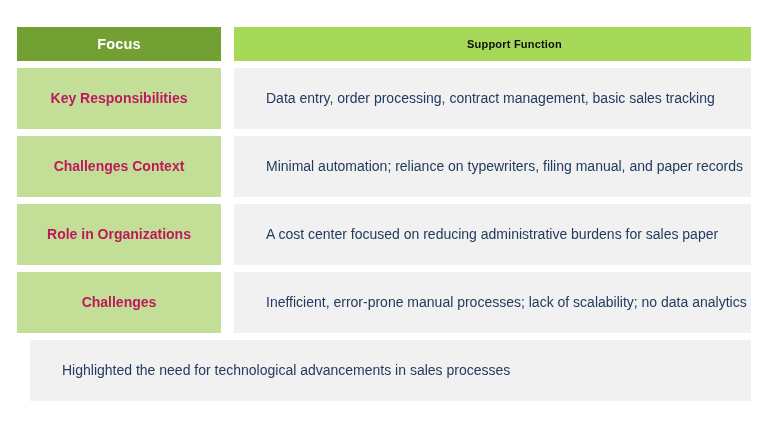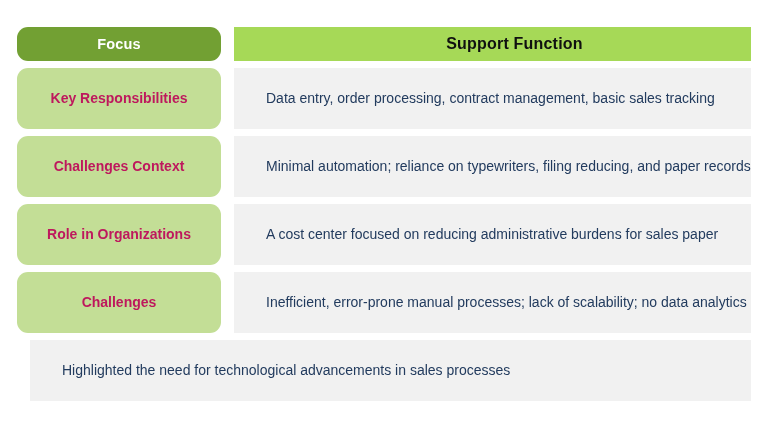--- a/index.html
+++ b/index.html
@@ -29,21 +29,20 @@
 
   .cell-left {
     width: 204px;
     flex: 0 0 204px;
     display: flex;
     align-items: center;
     justify-content: center;
     text-align: center;
     box-sizing: border-box;
     padding: 4px 10px;
-    border-radius: 11px;
   }
 
   .cell-right {
     flex: 1 1 auto;
     margin-left: 13px;
     display: flex;
     align-items: center;
     box-sizing: border-box;
     padding: 6px 0 6px 32px;
   }
@@ -62,21 +61,21 @@
     padding: 0 10px;
   }
   .header-left-text {
     color: #FFFFFF;
     font-size: 14.5px;
     font-weight: bold;
     letter-spacing: 0.2px;
   }
   .header-right-text {
     color: #101010;
-    font-size: 16px;
+    font-size: 11px;
     font-weight: bold;
     letter-spacing: 0.2px;
     margin-left: 44px;
   }
 
   
   .body-row .cell-left {
     background: #C3DE96;
     min-height: 61px;
   }
@@ -121,21 +120,21 @@
     <div class="cell-right">
       <span class="support-text">Data entry, order processing, contract management, basic sales tracking</span>
     </div>
   </div>
 
   <div class="row body-row">
     <div class="cell-left">
       <span class="focus-text">Challenges Context</span>
     </div>
     <div class="cell-right">
-      <span class="support-text">Minimal automation; reliance on typewriters, filing reducing, and paper records</span>
+      <span class="support-text">Minimal automation; reliance on typewriters, filing manual, and paper records</span>
     </div>
   </div>
 
   <div class="row body-row">
     <div class="cell-left">
       <span class="focus-text">Role in Organizations</span>
     </div>
     <div class="cell-right">
       <span class="support-text">A cost center focused on reducing administrative burdens for sales paper</span>
     </div>

